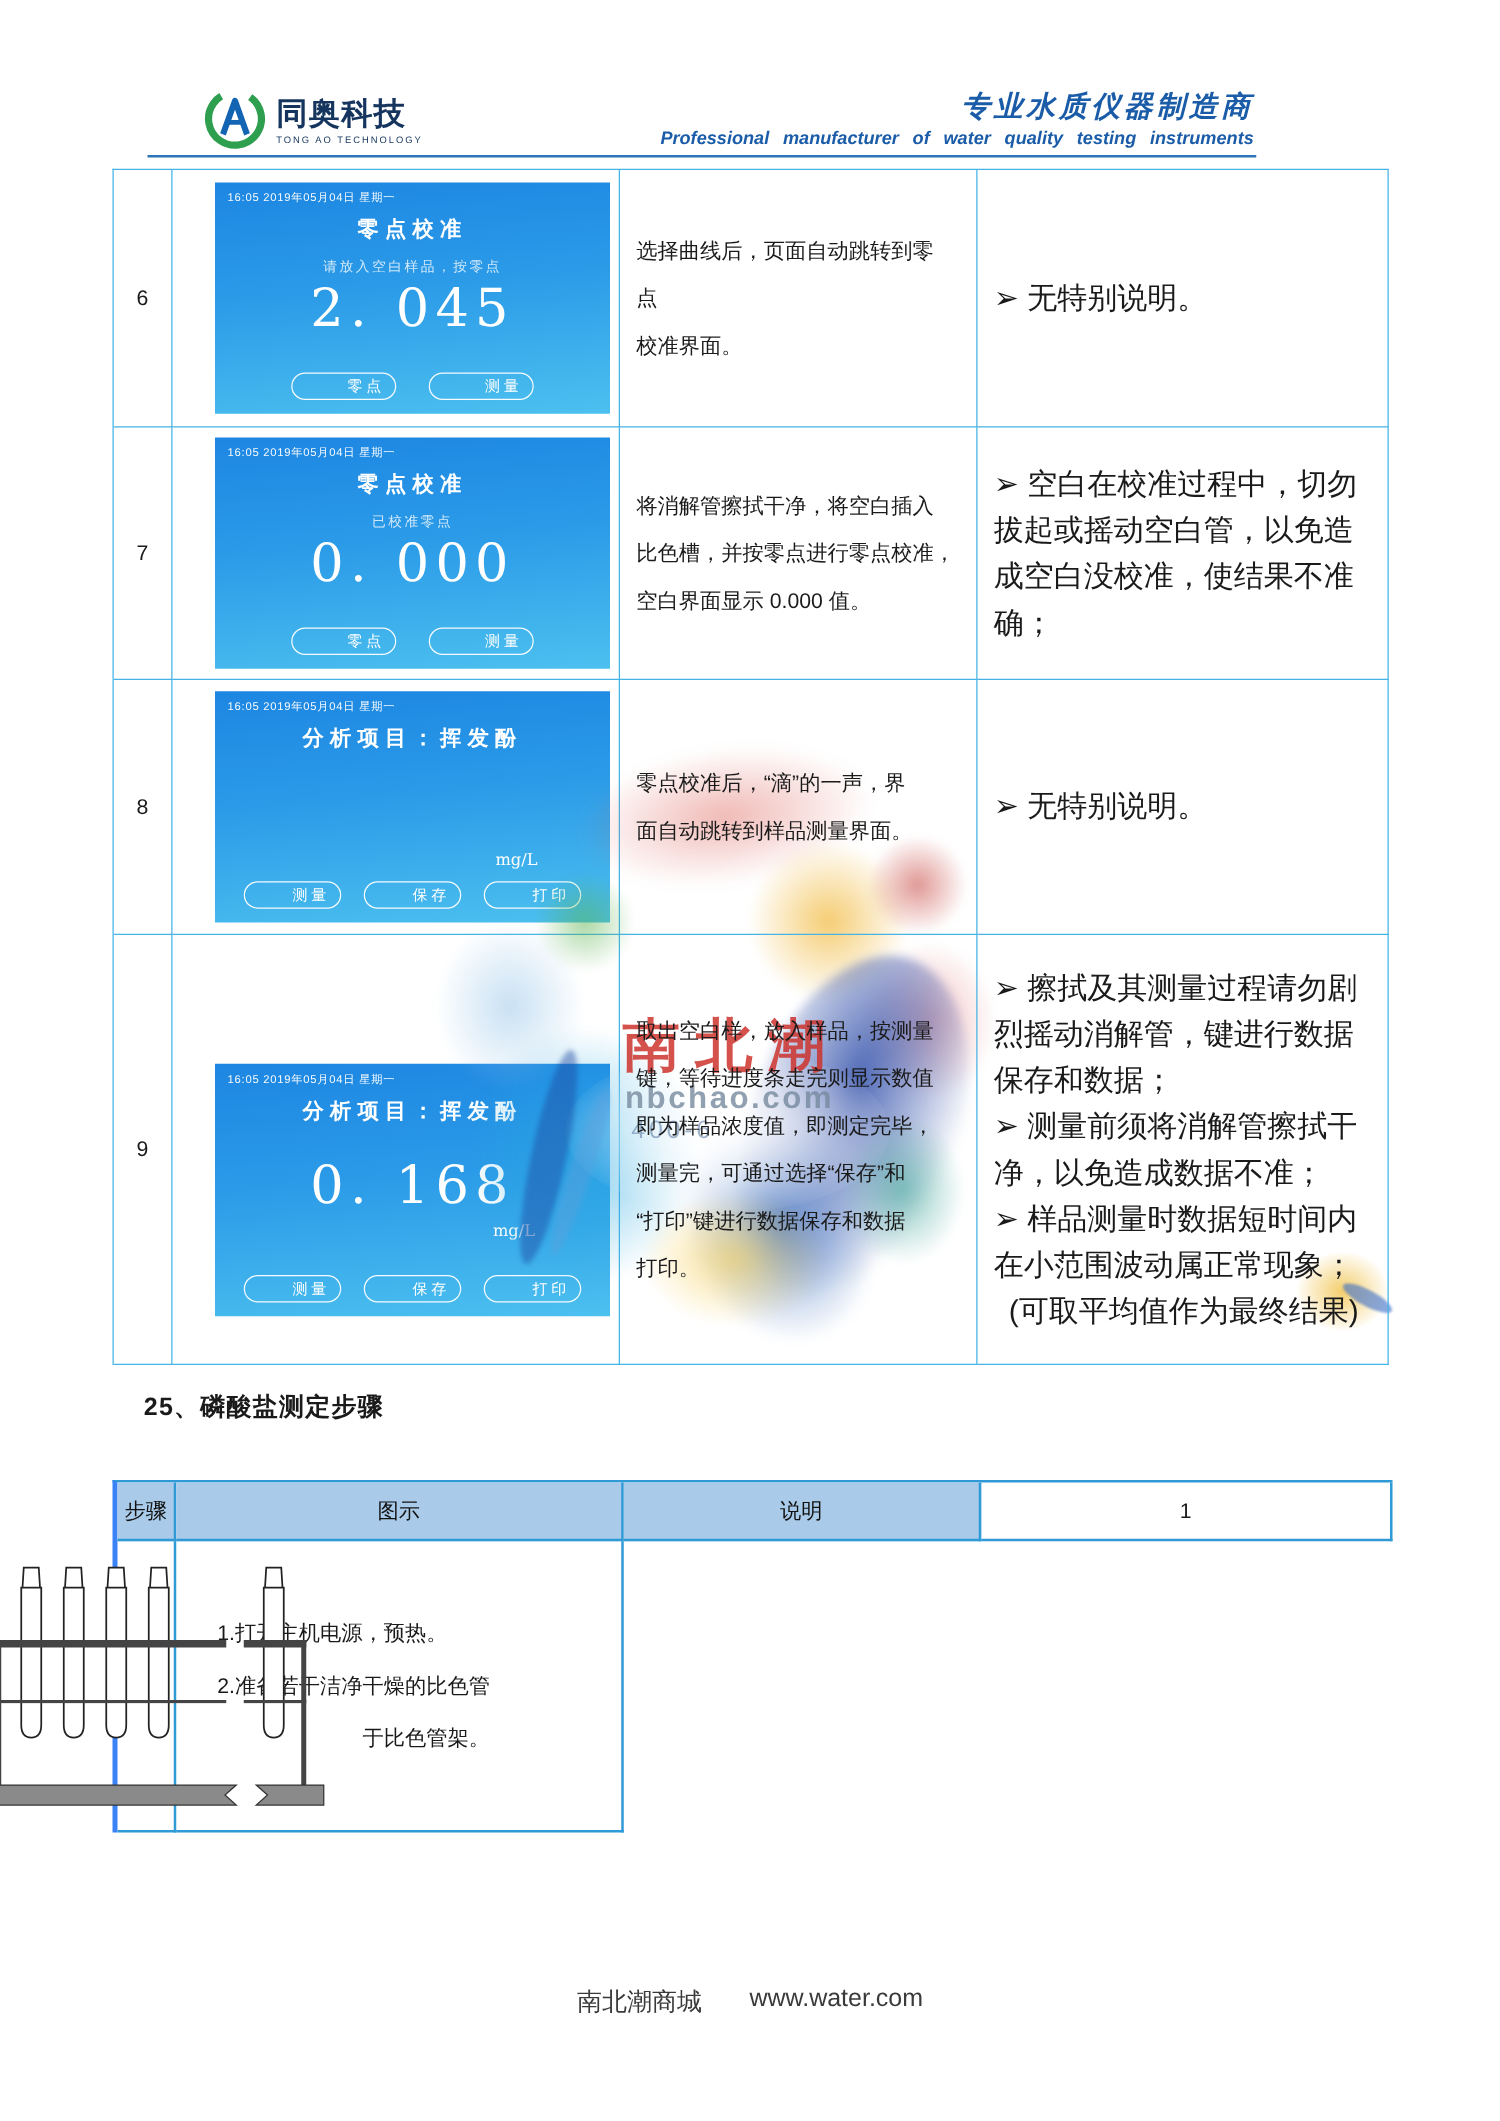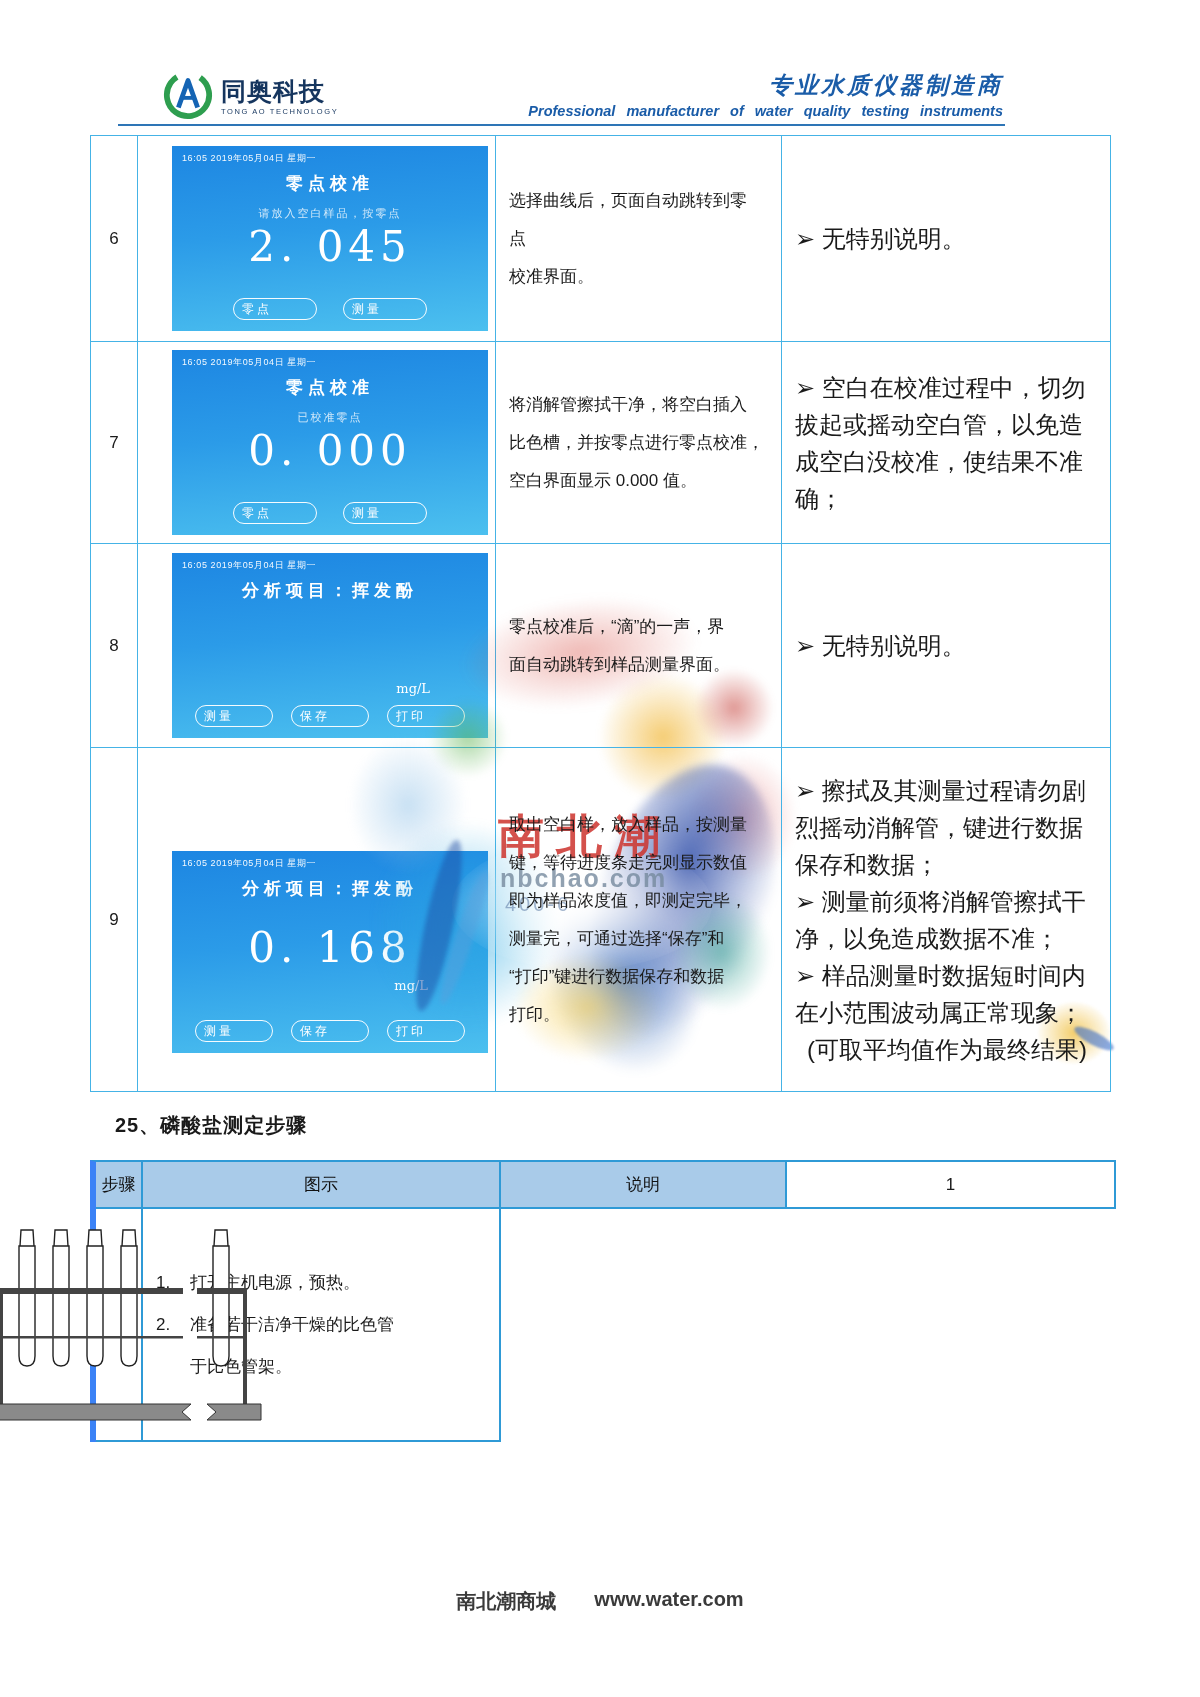--- a/index.html
+++ b/index.html
@@ -40,31 +40,31 @@
            font-size:17px;font-weight:bold;letter-spacing:5px;}
   .s-sub{position:absolute;top:60px;left:0;width:100%;text-align:center;font-size:11px;
          letter-spacing:2px;color:rgba(255,255,255,.78);}
   .s-value{position:absolute;top:76px;left:0;width:100%;text-align:center;font-size:42px;
            font-family:"DejaVu Serif",serif;letter-spacing:5px;}
   .screen-tall .s-value{top:72px;}
   .s-unit{position:absolute;right:58px;bottom:42px;font-size:13px;font-family:"DejaVu Serif",serif;}
   .screen-tall .s-unit{right:60px;bottom:60px;}
   .s-btns{position:absolute;bottom:11px;left:0;width:100%;display:flex;justify-content:center;gap:26px;}
   .s-btns3{gap:18px;}
-  .s-btn{min-width:84px;box-sizing:border-box;padding:0 8px;height:22px;line-height:20px;text-align:left;
+  .s-btn{min-width:84px;box-sizing:border-box;padding:0 8px;height:22px;line-height:20px;text-align:right;
          border:1px solid rgba(255,255,255,.95);border-radius:12px;font-size:12px;letter-spacing:3px;}
   .s-btns3 .s-btn{min-width:78px;}
 
   
   .sec-title{position:absolute;left:115px;top:1112px;font-size:20px;font-weight:bold;letter-spacing:1px;}
 
   
-  .t2{position:absolute;left:90px;top:1160px;display:grid;
+  .t2{position:absolute;left:90px;top:1184px;display:grid;
       grid-template-columns:47px 358px 286px 329px;grid-template-rows:47px 233px;
-      border-top:2px solid #2f9ad6;border-left:6px solid #3b82f6;}
+      border-top:2px solid #2f9ad6;border-left:4px solid #3b82f6;text-align:right;}
   .t2 > div{border-right:2px solid #2f9ad6;border-bottom:2px solid #2f9ad6;box-sizing:border-box;}
   .t2-h{background:#a9cbe9;display:flex;align-items:center;justify-content:center;font-size:17px;color:#111;}
   .t2 .cell-img{justify-content:center;padding-right:0;}
   .op-list{display:flex;flex-direction:column;justify-content:center;height:100%;padding:0 8px 0 13px;
            font-size:17px;line-height:42px;}
   .op-item{display:flex;}
   .op-num{width:34px;flex:none;}
   .op-txt{white-space:pre-line;}
   .t2 .cell-note{line-height:40px;}
 
@@ -88,21 +88,21 @@
   .b15{left:1038px;top:1002px;width:72px;height:62px;background:radial-gradient(ellipse,rgba(240,190,60,.75),rgba(240,190,60,0) 75%);border-radius:35%;filter:blur(1px);}
   .b16{left:1072px;top:1032px;width:44px;height:13px;background:rgba(60,110,200,.6);border-radius:6px;transform:rotate(28deg);filter:blur(1px);}
   .wm-cn{position:absolute;left:498px;top:806px;font-size:46px;font-weight:bold;letter-spacing:12px;
          color:rgba(205,50,45,.85);font-family:"DejaVu Serif",serif;}
   .wm-dom{position:absolute;left:500px;top:864px;font-size:25px;font-weight:bold;letter-spacing:2px;
           color:rgba(118,138,158,.8);}
   .wm-tel{position:absolute;left:505px;top:893px;font-size:20px;color:rgba(100,130,170,.6);letter-spacing:3px;}
 
   
   .footer{position:absolute;left:0;top:1588px;width:100%;display:flex;justify-content:center;gap:38px;
-          font-size:20px;color:#3a3a3a;font-weight:bold;}
+          font-size:20px;color:#3a3a3a;}
 </style>
 </head>
 <body>
 
 <div class="page">
 
   <div class="hdr-logo">
     <span>
       <svg width="50" height="50" viewBox="0 0 52 52">
         <circle cx="26" cy="26" r="22" fill="none" stroke="#2e9e4f" stroke-width="6" stroke-dasharray="112 33" transform="rotate(-55 26 26)"></circle>

